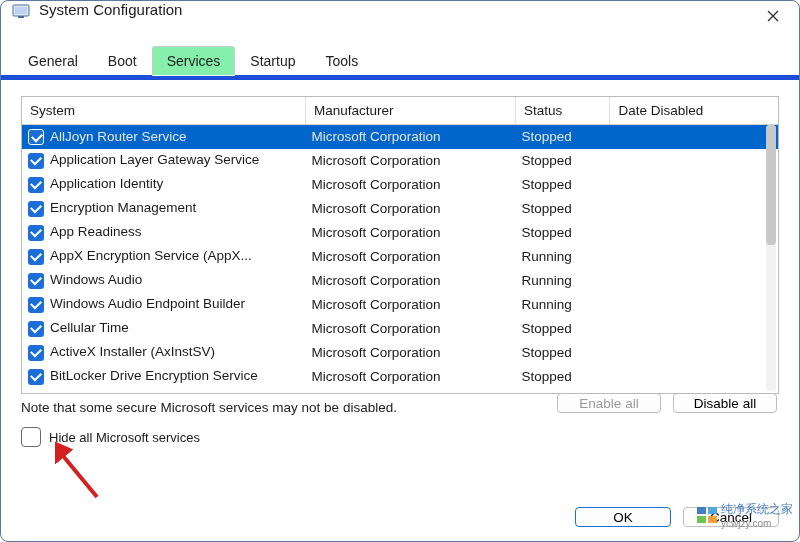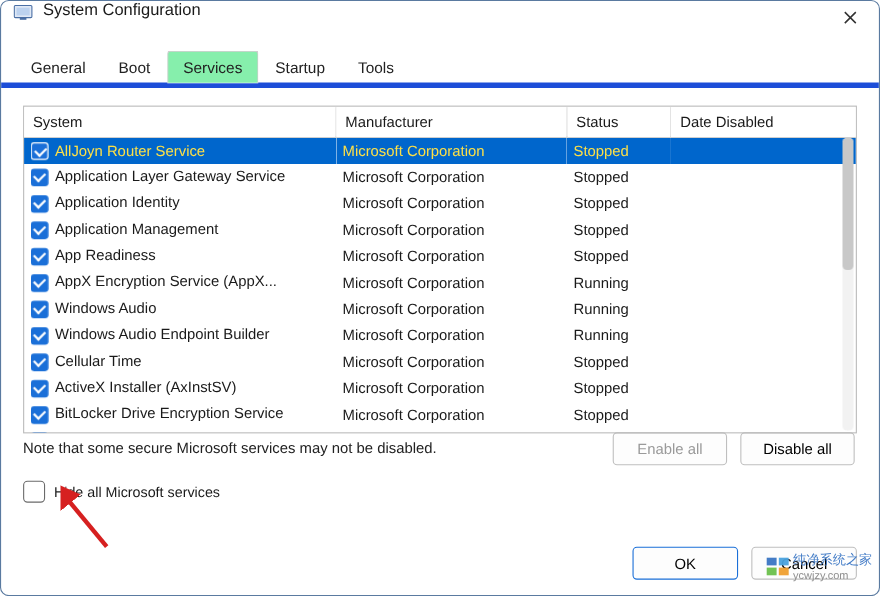--- a/index.html
+++ b/index.html
@@ -94,21 +94,21 @@
   tbody td {
     padding: 2px 6px;
     font-size: 13.5px;
     height: 24px;
     white-space: nowrap;
     overflow: hidden;
     text-overflow: ellipsis;
   }
   tbody tr.selected td {
     background: #0066cc;
-    color: #fde047;
+    color: #e5e5e5;
   }
   .chk {
     display: inline-block;
     width: 16px; height: 16px;
     border-radius: 3px;
     background: #1a6fd8;
     vertical-align: middle;
     margin-right: 6px;
     position: relative;
   }
@@ -129,21 +129,21 @@
   }
   .row-btns {
     display: flex;
     justify-content: flex-end;
     gap: 12px;
     margin-top: -22px;
     padding-right: 2px;
   }
   .btn {
     min-width: 104px;
-    height: 30px;
+    height: 20px;
     border: 1px solid #bfbfbf;
     border-radius: 4px;
     background: #fdfdfd;
     font-size: 13.5px;
     padding: 0 14px;
     cursor: pointer;
     display: inline-flex;
     align-items: center;
     justify-content: center;
   }
@@ -277,21 +277,21 @@
               <td>Stopped</td>
               <td></td>
             </tr>
             <tr>
               <td><span class="chk"></span><span>Application Identity</span></td>
               <td>Microsoft Corporation</td>
               <td>Stopped</td>
               <td></td>
             </tr>
             <tr>
-              <td><span class="chk"></span><span>Application Management</span></td>
+              <td><span class="chk"></span><span>Encryption Management</span></td>
               <td>Microsoft Corporation</td>
               <td>Stopped</td>
               <td></td>
             </tr>
             <tr>
               <td><span class="chk"></span><span>App Readiness</span></td>
               <td>Microsoft Corporation</td>
               <td>Stopped</td>
               <td></td>
             </tr>

